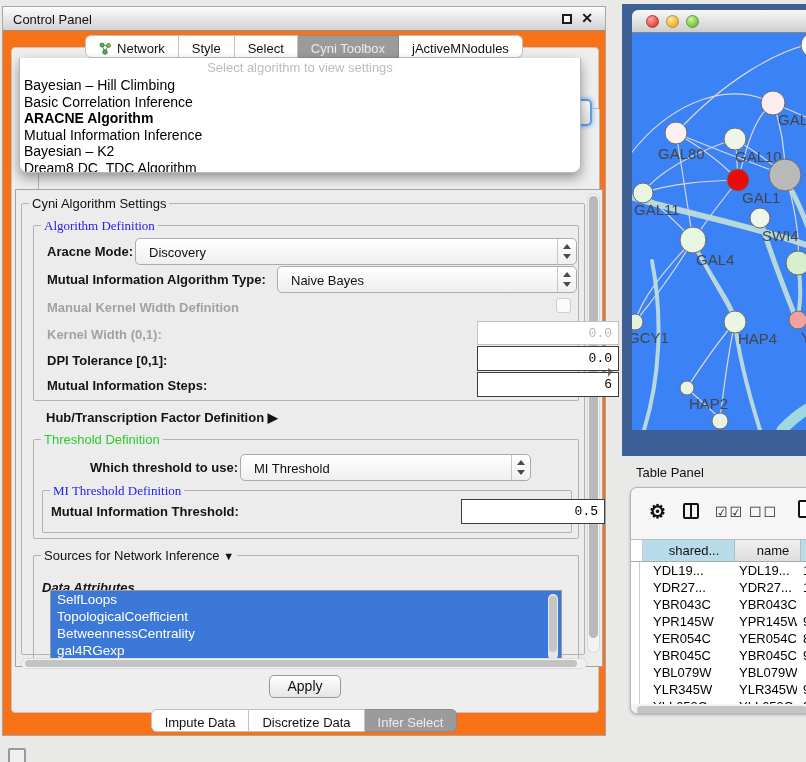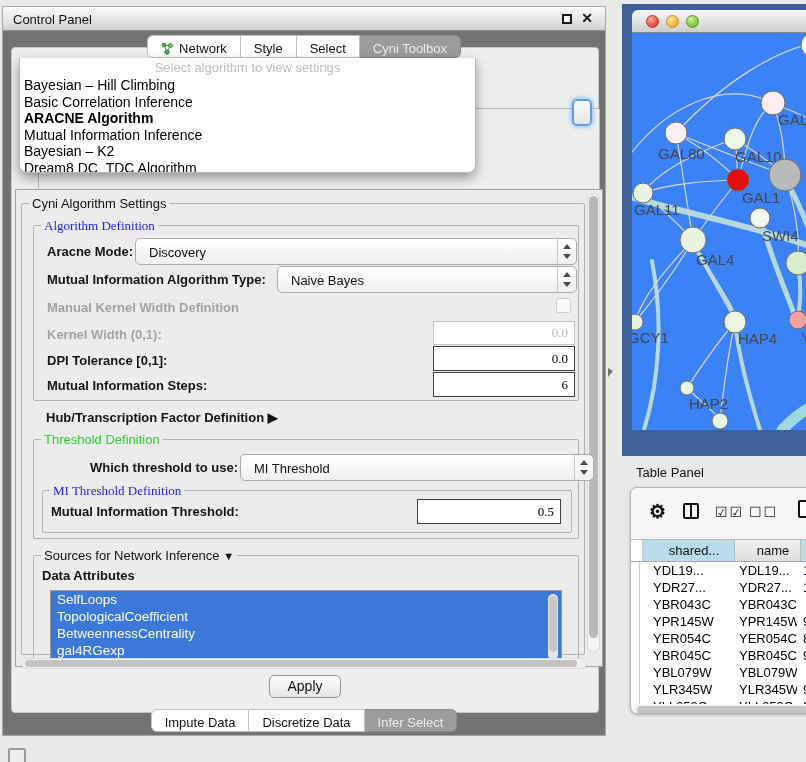--- a/index.html
+++ b/index.html
@@ -5,21 +5,21 @@
   * { box-sizing: border-box; }
   html,body { margin:0; padding:0; }
   body {
     width:806px; height:762px; position:relative; overflow:hidden;
     background:#e9e9e8; font-family:"Liberation Sans", sans-serif;
     -webkit-font-smoothing:antialiased;
   }
 
   
   .cp { position:absolute; left:2px; top:6px; width:604px; height:730px;
-        background:#737373; border:1px solid #a6a6a6; }
+        background:#f97316; border:1px solid #a6a6a6; }
   .cp-titlebar { position:absolute; left:0; top:0; right:0; height:24px;
         background:linear-gradient(#fcfcfc,#d2d2d2); border-bottom:1px solid #8d8d8d; }
   .cp-title { position:absolute; left:10px; top:5px; font-size:13px; color:#111; }
   .float-btn { position:absolute; right:33px; top:7px; width:10px; height:10px; border:2px solid #1c1c1c; background:#fff; }
   .close-btn { position:absolute; right:12px; top:3px; font-size:14px; font-weight:bold; color:#111; }
 
   .tabbar { position:absolute; left:0; right:0; top:28px; height:23px; display:flex; justify-content:center; z-index:2; }
   .tab { background:#fff; border:1px solid #c2c2c2; border-left:none; padding:3px 13px 0 13px;
          font-size:13px; color:#111; display:flex; align-items:center; gap:5px; height:23px; }
   .tab:first-child { border-left:1px solid #c2c2c2; border-radius:6px 0 0 6px; }
@@ -33,21 +33,21 @@
   .hidden-group { position:absolute; left:26px; top:60px; width:562px; height:126px;
                   border:1px solid #b6b6b6; border-radius:2px; background:#eee; }
   .focus-spinner { position:absolute; left:569px; top:92px; width:20px; height:27px;
                    border:2px solid #5f9fe4; border-radius:5px; background:linear-gradient(#fdfdfd,#e4e4e4);
                    box-shadow:0 0 4px 1px #8cbcf0; }
   .hidden-combo { position:absolute; left:36px; top:146px; width:540px; height:28px;
                   border:1px solid #b2b2b2; border-radius:6px; background:#fcfcfc;
                   font-size:14px; color:#c4c4c4; padding:5px 0 0 12px; overflow:hidden; }
 
   
-  .dd { position:absolute; left:16px; top:51px; width:457px; height:115px; background:#fff;
+  .dd { position:absolute; left:16px; top:51px; width:562px; height:115px; background:#fff;
         border:1px solid #b9b9b9; border-top:none; border-radius:0 0 8px 8px;
         box-shadow:0 5px 12px rgba(0,0,0,0.38); z-index:6; padding-top:1px; overflow:hidden; }
   .dd-placeholder { text-align:center; color:#bcbcbc; font-size:13px; height:18px; line-height:18px; }
   .dd-item { font-size:14px; color:#000; height:16.5px; line-height:16.5px; padding-left:4px; white-space:nowrap; }
   .dd-item.bold { font-weight:bold; }
 
   
   .settings-outer { position:absolute; left:12px; top:182px; width:588px; height:478px;
                     border:1px solid #a3a3a3; background:#ececec; }
   .vscroll { position:absolute; right:2px; top:3px; width:13px; height:460px;
@@ -65,21 +65,21 @@
 
   .combo { position:absolute; height:27px; background:linear-gradient(#ffffff,#efefef);
            border:1px solid #ababab; border-radius:5px; font-size:13px; color:#111; }
   .combo .val { position:absolute; left:13px; top:6px; white-space:nowrap; }
   .combo .spin { position:absolute; right:0; top:0; width:19px; height:100%; border-left:1px solid #c6c6c6; }
   .spin:before, .spin:after { content:""; position:absolute; left:5px; border-left:4px solid transparent; border-right:4px solid transparent; }
   .spin:before { top:5px; border-bottom:5px solid #4a4a4a; }
   .spin:after  { bottom:5px; border-top:5px solid #4a4a4a; }
 
   .tfield { position:absolute; width:142px; height:25px; background:#fff; font-size:13px;
-            text-align:right; padding:0 6px; font-family:Liberation Serif, serif; }
+            text-align:right; padding:0 6px; font-family:Liberation Mono, monospace;margin-left:44px; }
   .tfield.on  { border:1.5px solid #3c3c3c; color:#000; }
   .tfield.off { border:1px solid #c3c3c3; color:#b6b6b6; height:24px; }
 
   .checkbox { position:absolute; width:15px; height:15px; border:1.5px solid #cdcdcd; border-radius:3px; background:#fafafa; }
 
   .arrow-right { font-size:13px; color:#111; }
   .arrow-down  { font-size:11px; color:#111; }
 
   .attr-list { position:absolute; left:44px; top:34px; width:512px; height:76px;
                background:#3c78d8; border:1px solid #9a9a9a; overflow:hidden; }
@@ -165,20 +165,23 @@
     </div>
     <div class="tab">
         <span>Style</span>
       </div>
     <div class="tab">
         <span>Select</span>
       </div>
     <div class="tab selected">
         <span>Cyni Toolbox</span>
       </div>
+    <div class="tab">
+        <span>jActiveMNodules</span>
+      </div>
   </div>
 
   <div class="cp-body">
     <div class="hidden-group"></div>
     <div class="hidden-combo">galFiltered.sif default node</div>
   </div>
   <div class="focus-spinner"></div>
 
   <div class="dd">
     <div class="dd-placeholder">Select algorithm to view settings</div>
@@ -230,38 +233,38 @@
 
       <span class="lbl" style="left:24px; top:206px;">
         <span>Hub/Transcription Factor Definition</span>
         <span class="arrow-right">▶</span>
       </span>
 
       <div class="group" style="left:11px; top:235px; width:546px; height:100px;">
         <span class="group-title green">Threshold Definition</span>
 
         <span class="lbl" style="left:56px; top:20px;">Which threshold to use:</span>
-        <div class="combo" style="left:206px; top:14px; width:354px;">
+        <div class="combo" style="left:206px; top:14px; width:291px;">
           <span class="val">MI Threshold</span>
           <span class="spin"></span>
         </div>
 
         <div class="group" style="left:8px; top:50px; width:530px; height:43px;">
           <span class="group-title blue">MI Threshold Definition</span>
           <span class="lbl" style="left:8px; top:13px;">Mutual Information Threshold:</span>
           <input class="tfield on" style="left: 374px; top: 8px; width: 144px;" value="0.5">
         </div>
       </div>
 
       <div class="group" style="left:11px; top:351px; width:546px; height:110px; border-bottom:none;">
         <span class="group-title">
           <span>Sources for Network Inference</span>
           <span class="arrow-down">▼</span>
         </span>
-        <span class="lbl" style="left:8px; top:12px;">Data Attributes</span>
+        <span class="lbl" style="left:8px; top:24px;font-style:italic;">Data Attributes</span>
         <div class="attr-list" style="left:16px;">
           <div class="attr-item">SelfLoops</div>
             <div class="attr-item">TopologicalCoefficient</div>
             <div class="attr-item">BetweennessCentrality</div>
             <div class="attr-item">gal4RGexp</div>
             <div class="attr-vscroll">
               <div class="thumb"></div>
             </div>
         </div>
       </div>

